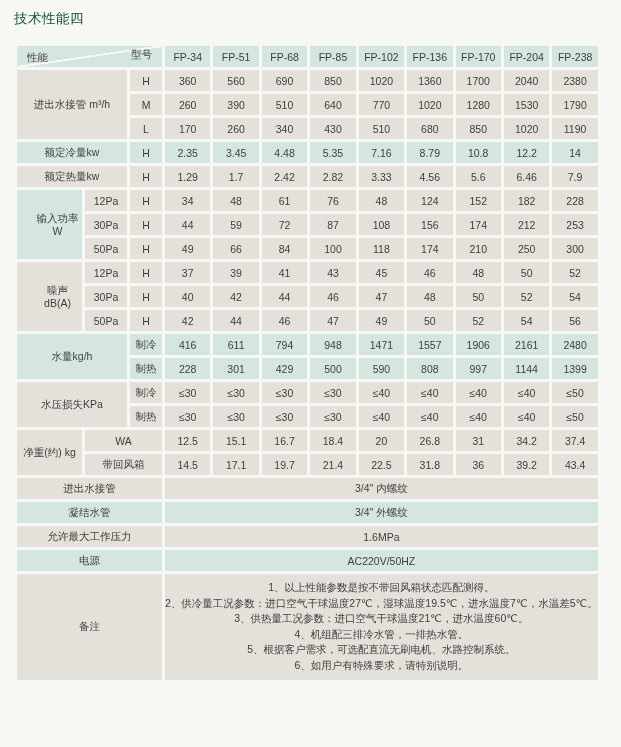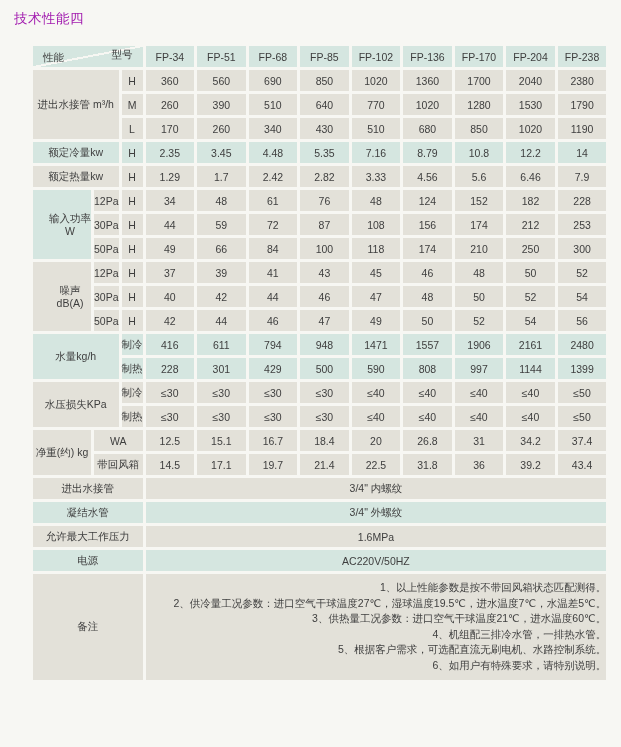--- a/index.html
+++ b/index.html
@@ -4,24 +4,24 @@
 <style>
   html,body{margin:0;padding:0;}
   body{
     width:621px;height:747px;
     background:#f7f7f3;
     font-family:"Liberation Sans","DejaVu Sans",sans-serif;
     color:#3e3e3e;
     overflow:hidden;
   }
   .page{padding:10px 14px 0 14px;}
-  .title{font-size:13.5px;color:#a21caf;letter-spacing:.5px;}
+  .title{font-size:13.5px;color:#14532d;letter-spacing:.5px;}
   .subtitle{margin-top:34px;font-size:14.5px;font-weight:bold;color:#3b99d4;letter-spacing:.5px;}
   table.spec{
-    margin-top:15px;margin-left:16px;
+    margin-top:15px;
     border-collapse:separate;border-spacing:3px;
     table-layout:fixed;
   }
   col.c-a{width:65px;} col.c-b{width:42px;} col.c-c{width:32px;} col.c-m{width:42.4px;}
   td,th{
     height:21px;padding:0;
     font-size:10.5px;font-weight:normal;
     text-align:center;vertical-align:middle;
     color:#3e3e3e;white-space:nowrap;
   }
@@ -31,22 +31,22 @@
     position:relative;
     background-image:linear-gradient(to bottom right,
       transparent calc(50% - 1px),
       #f7f7f3 calc(50% - 1px) calc(50% + 1px),
       transparent calc(50% + 1px));
   }
   .corner .c-left{position:absolute;left:10px;bottom:2px;}
   .corner .c-right{position:absolute;right:10px;top:2px;}
   .lab2{line-height:13px;padding-left:16px;}
   td.notes-cell{
-    text-align:right;vertical-align:middle;
-    padding:6px 0 6px 28px;height:auto;white-space:normal;
+    text-align:center;vertical-align:middle;
+    padding:6px 0 6px 0;height:auto;white-space:normal;
   }
   .note-line{font-size:10.5px;line-height:15.6px;white-space:nowrap;}
 </style>
 </head>
 <body>
 
 <div class="page">
   <div class="title">技术性能四</div>
 
   <table class="spec">

